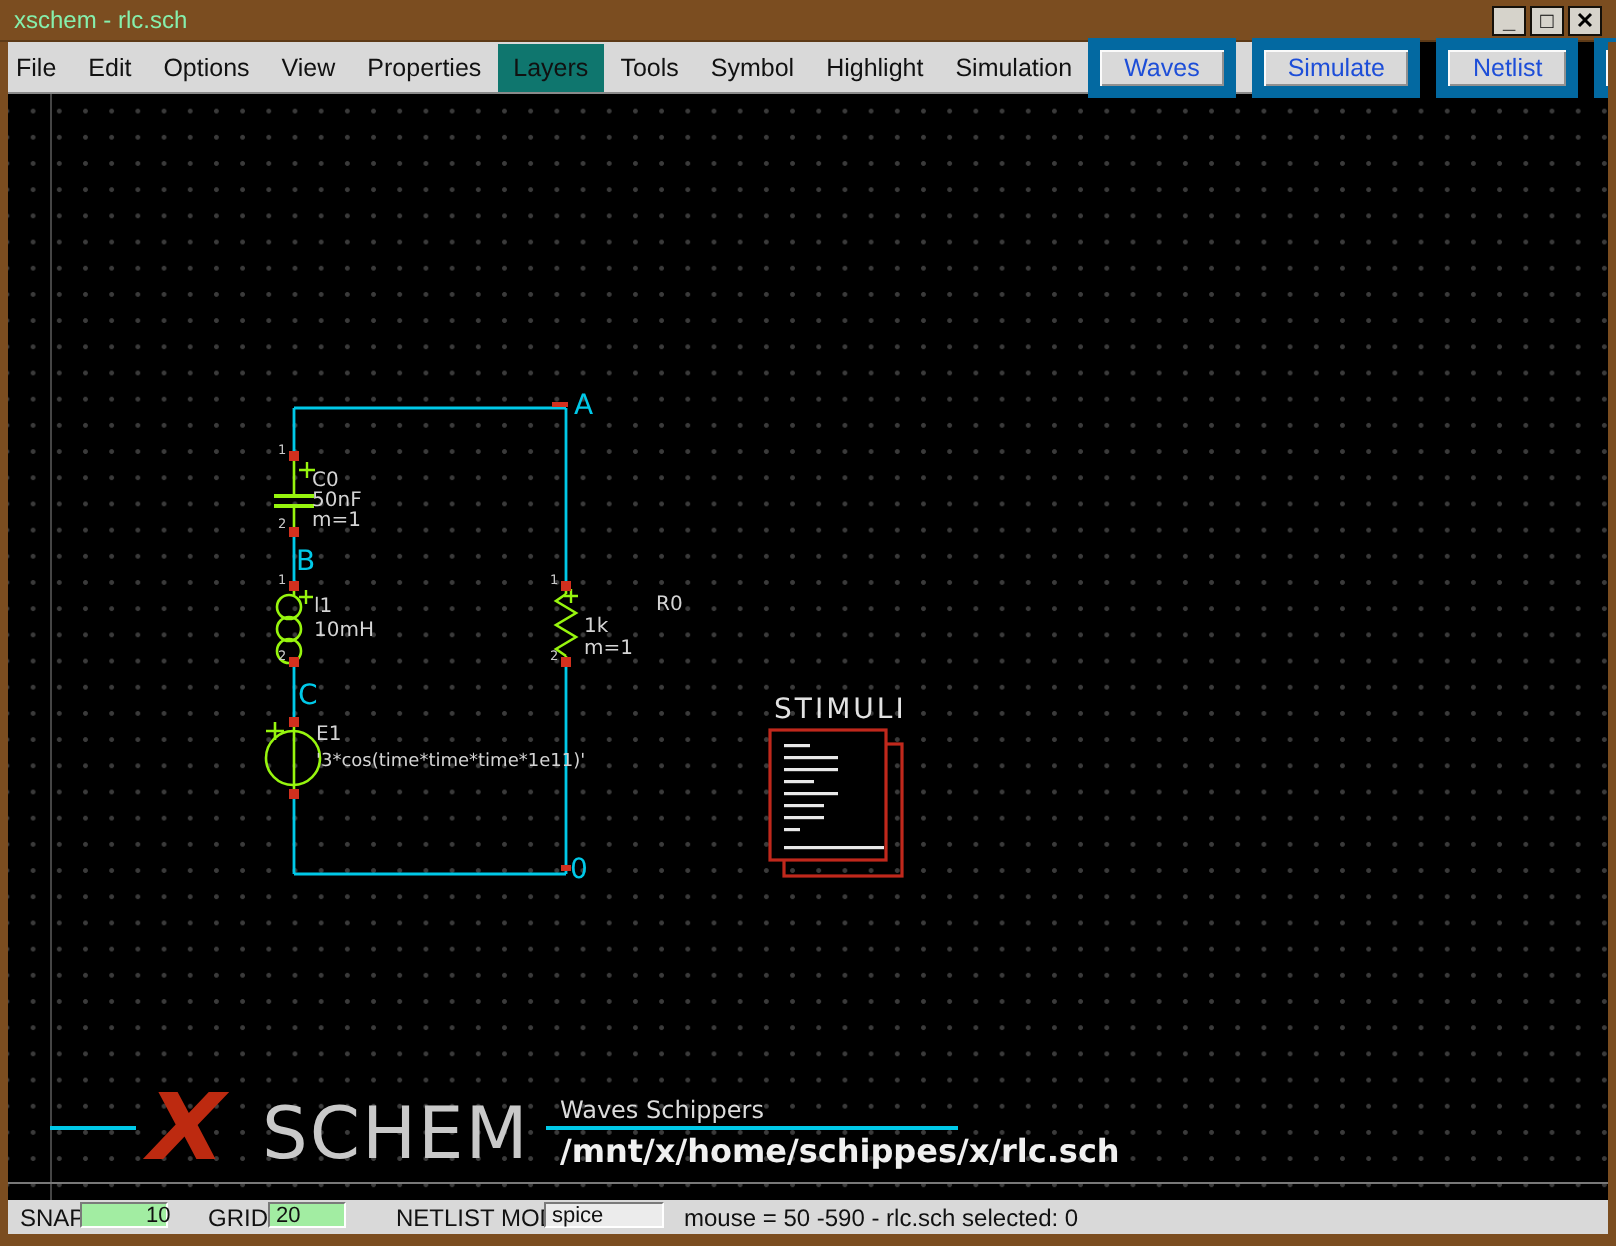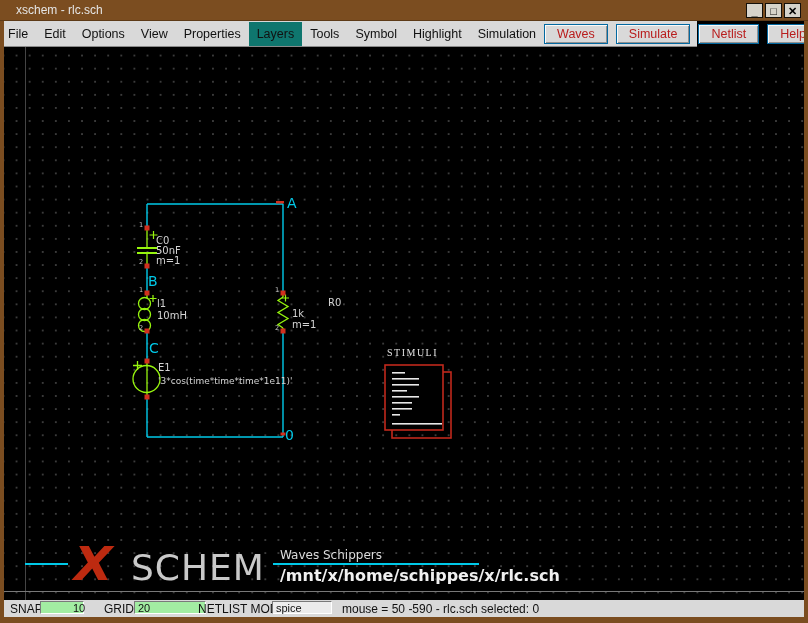--- a/index.html
+++ b/index.html
@@ -1,52 +1,52 @@
 <!DOCTYPE html>
 <html><head>
 <meta charset="utf-8">
 <style>
   html,body{margin:0;padding:0;background:#000;}
   #window{position:relative;width:808px;height:623px;background:#000;overflow:hidden;
           font-family:"Liberation Sans",sans-serif;}
   
   #titlebar{position:absolute;left:0;top:0;width:808px;height:21px;background:#7b4d20;
             border-bottom:1px solid #5d3a17;box-sizing:border-box;}
-  #title-text{position:absolute;left:16px;top:0;height:21px;line-height:21px;
-              font-size:12px;color:#e5e5e5;}
+  #title-text{position:absolute;left:7px;top:0;height:21px;line-height:21px;
+              font-size:12px;color:#86efac;}
   #winbtns{position:absolute;right:7px;top:3px;display:flex;gap:2px;}
   .wb{width:17px;height:15px;background:#d6d3cb;border:1px solid #14100a;box-sizing:border-box;
       display:flex;align-items:center;justify-content:center;font-size:11px;font-weight:bold;
       color:#000;line-height:10px;}
   .frame-side{position:absolute;top:21px;bottom:0;width:4px;background:#7b4d20;z-index:30;}
   #frame-left{left:0;} #frame-right{right:0;}
   #frame-bottom{position:absolute;left:0;bottom:0;width:808px;height:6px;background:#7b4d20;z-index:31;}
   
   #menubar{position:absolute;left:0;top:21px;width:697px;height:26px;background:#d9d9d9;
            border-bottom:1px solid #8a8a8a;box-sizing:border-box;display:flex;align-items:center;
            font-size:12.5px;color:#111;z-index:20;}
   .menu-item{padding:5px 8px;cursor:default;}
   .menu-item.hl{background:#0f766e;}
   #menubar-buttons{margin-left:auto;display:flex;gap:8px;align-items:center;padding-right:2px;}
-  .mbtn{background:#d9d9d9;border:1px solid #0369a1;box-shadow:inset 1px 1px 0 #fafafa,inset -1px -1px 0 #909090;
-        padding:2px 12px;font-size:12.5px;color:#b91c1c;}
+  .mbtn{background:#d9d9d9;border:6px solid #0369a1;box-shadow:inset 1px 1px 0 #fafafa,inset -1px -1px 0 #909090;
+        padding:2px 12px;font-size:12.5px;color:#1d4ed8;}
   
   #canvas{position:absolute;left:4px;top:47px;width:800px;height:553px;background:#000;
           background-image:radial-gradient(circle,#3b3b3b 1px,transparent 1.4px);
           background-size:13.1px 13.1px;background-position:6px 2px;overflow:hidden;
           font-family:"DejaVu Sans",sans-serif;}
   #axis-v{position:absolute;left:21px;top:0;bottom:0;width:1px;background:#454545;}
   #axis-h{position:absolute;left:0;right:0;top:544px;height:1px;background:#787878;}
   #schematic-svg{position:absolute;left:0;top:0;}
   .ctext{position:absolute;white-space:pre;}
   .nodelabel{color:#00c9e8;font-size:14px;}
   .complabel{color:#d4d4d4;font-size:10px;line-height:10px;}
   .pinnum{color:#c8c8c8;font-size:6.5px;line-height:6.5px;}
   .formula{color:#d4d4d4;font-size:9px;line-height:9px;}
-  #stimuli-label{color:#e2e2e2;font-size:10px;letter-spacing:1.5px;font-family:Liberation Serif, serif;}
+  #stimuli-label{color:#e2e2e2;font-size:14px;letter-spacing:1.5px;}
   #author{color:#dcdcdc;font-size:12px;}
   #filepath{color:#f0f0f0;font-size:16px;font-weight:bold;}
   #logo-x{position:absolute;left:70px;top:494px;font-size:50px;font-weight:900;font-style:italic;
           color:#bd2a10;line-height:46px;transform:scaleY(0.92);}
   #logo-rest{position:absolute;left:127px;top:503px;font-size:36px;color:#c9c9c9;
              letter-spacing:1px;line-height:36px;}
   .deco-line{position:absolute;top:516px;height:2px;background:#00c9e8;}
   
   #statusbar{position:absolute;left:4px;top:600px;width:800px;height:17px;background:#d9d9d9;
              font-size:12px;color:#111;z-index:20;}
@@ -188,19 +188,19 @@
     <div class="deco-line" style="left:21px;width:43px;"></div>
     <div class="deco-line" style="left:269px;width:206px;"></div>
     <div class="ctext" id="author" style="left:276px;top:501px;">Waves Schippers</div>
     <div class="ctext" id="filepath" style="left:276px;top:519px;">/mnt/x/home/schippes/x/rlc.sch</div>
   </div>
 
   <div id="statusbar">
     <span class="sb-label" style="left:6px;">SNAP:</span>
     <span class="sb-field green" style="left:36px;width:44px;padding-left:32px;">10</span>
     <span class="sb-label" style="left:100px;">GRID:</span>
-    <span class="sb-field green" style="left:130px;width:72px;">20</span>
+    <span class="sb-field green" style="left:130px;width:39px;">20</span>
     <span class="sb-label" style="left:194px;">NETLIST MODE:</span>
     <span class="sb-field white" style="left:268px;width:60px;">spice</span>
     <span class="sb-label" style="left:338px;">mouse = 50 -590 - rlc.sch  selected: 0</span>
   </div>
 
 </div>
 
 </body></html>

